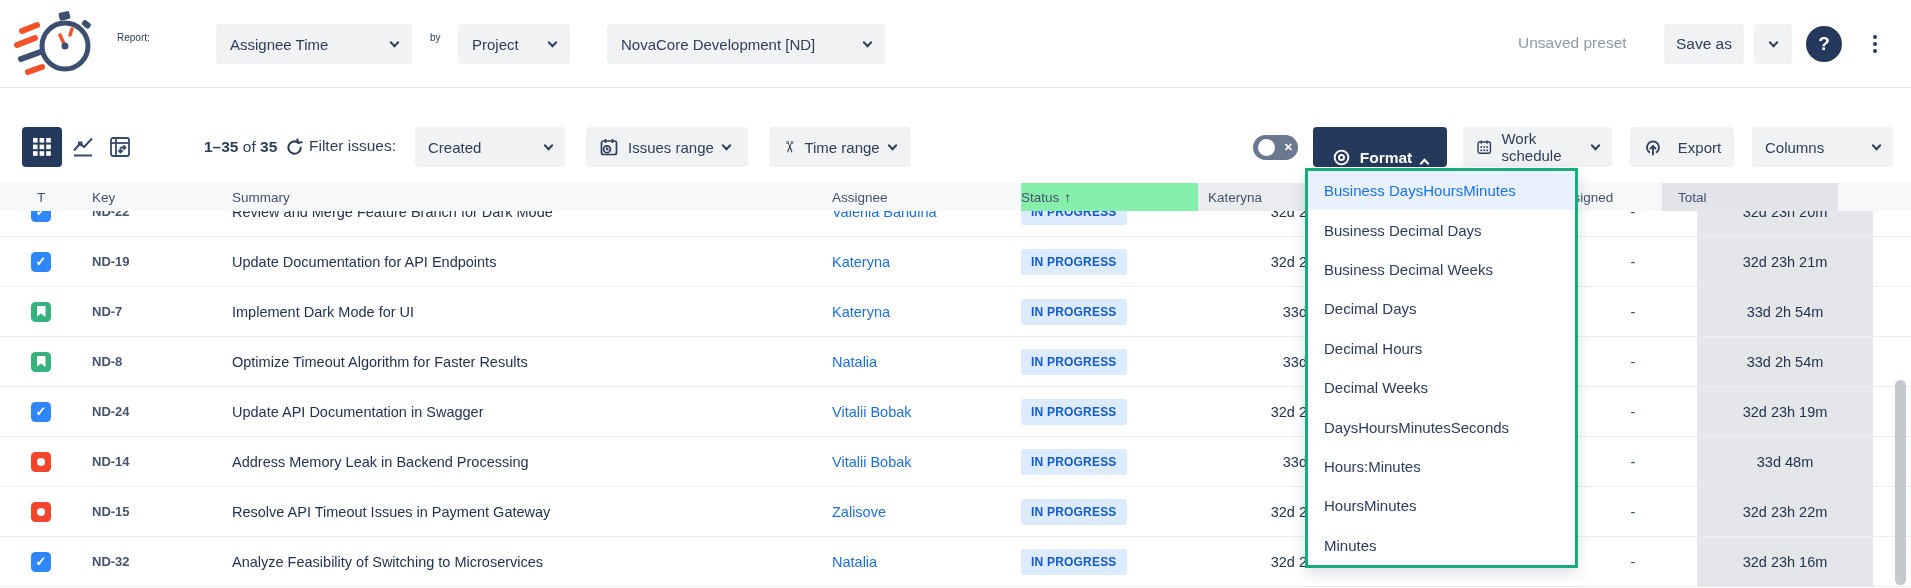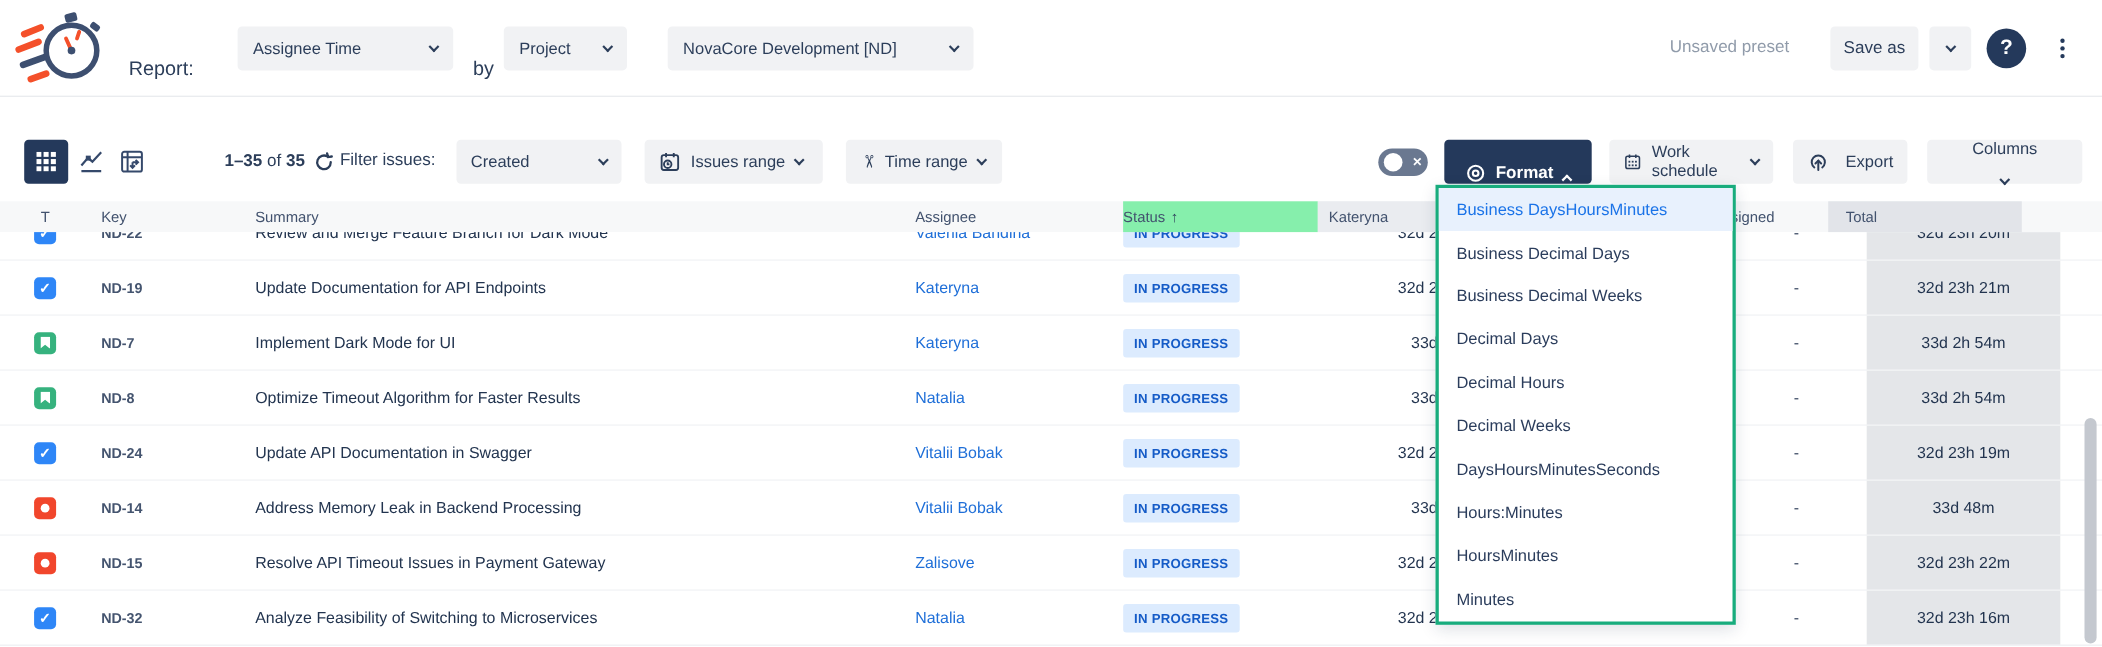--- a/index.html
+++ b/index.html
@@ -2,21 +2,21 @@
 <html><head>
 <meta charset="utf-8">
 <style>
   * { margin:0; padding:0; box-sizing:border-box; }
   body { font-family:"Liberation Sans", sans-serif; background:#fff; }
   .screen { position:relative; width:1911px; height:588px; overflow:hidden; background:#fff; color:#2c3e5a; }
 
   
   .topbar { position:absolute; top:0; left:0; width:100%; height:88px; background:#fff; border-bottom:1px solid #e5e8ec; z-index:5; }
   .logo { position:absolute; left:12px; top:4px; }
-  .tb-label { position:absolute; top:52px; font-size:18px; color:#2c3e5a; }
+  .tb-label { position:absolute; top:32px; font-size:10px; color:#2c3e5a; }
   .dd { position:absolute; top:24px; height:40px; background:#f1f2f4; border-radius:4px;
         display:flex; align-items:center; padding:0 14px; font-size:15px; color:#2c3e5a; cursor:pointer; }
   .dd.spread { justify-content:space-between; }
   .chv { width:7px; height:7px; border-right:2px solid currentColor; border-bottom:2px solid currentColor;
          display:inline-block; transform:rotate(45deg); margin-top:-3px; flex:none; }
   .chv.up { transform:rotate(225deg); margin-top:4px; }
   .unsaved { position:absolute; left:1518px; top:34px; font-size:15.5px; color:#909baa; }
   .btn-plain { position:absolute; top:24px; height:40px; background:#f1f2f4; border-radius:4px;
                display:flex; align-items:center; justify-content:center; font-size:15.5px; color:#2c3e5a; cursor:pointer; }
   .help-btn { position:absolute; left:1806px; top:26px; width:36px; height:36px; border-radius:50%;
@@ -270,21 +270,21 @@
 
     <div class="btn-export">
       <svg width="20" height="20" viewBox="0 0 20 20" fill="none" stroke="#2c3e5a" stroke-width="1.8" stroke-linecap="round">
         <path d="M13.6 15.2 a6 6 0 1 0 -7.2 0"></path>
         <path d="M10 17.5 V9.2"></path>
         <path d="M7.4 11.6 L10 9 L12.6 11.6"></path>
       </svg>
       <span>Export</span>
     </div>
 
-    <div class="dd2 spread" style="left:1752px; width:141px;flex-direction:column;">
+    <div class="dd2 spread" style="left:1752px; width:141px;">
       <span>Columns</span>
       <span class="chv"></span>
     </div>
   </div>
 
   <div class="thead">
     <div class="th th-t">
         <span>T</span>
       </div>
     <div class="th th-key">

